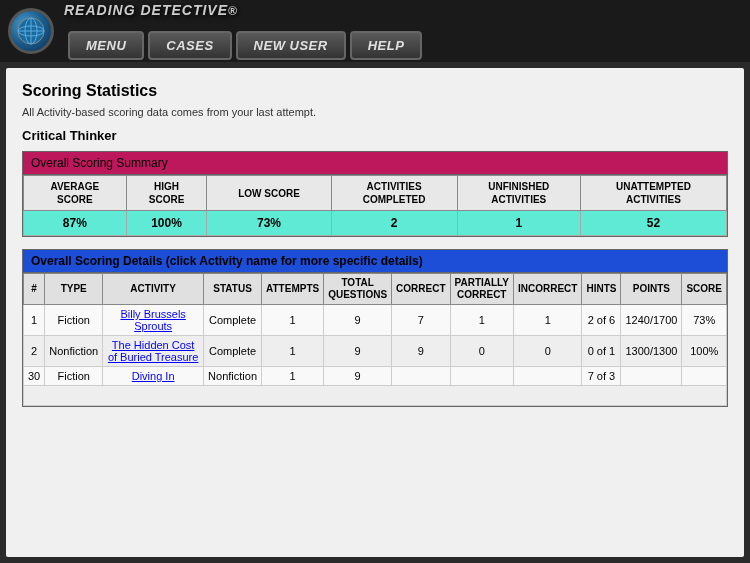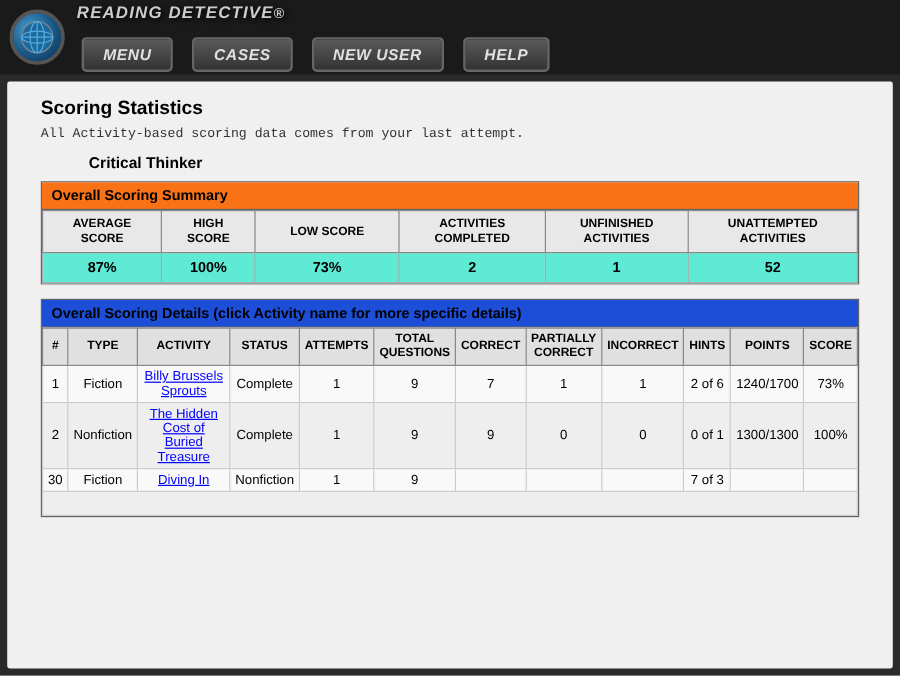--- a/index.html
+++ b/index.html
@@ -35,71 +35,69 @@
       color: #fff;
       font-size: 22px;
       font-weight: 900;
       font-style: italic;
       letter-spacing: 1px;
       text-shadow: 2px 2px 4px #000;
     }
     .logo-title span { color: #ccc; font-size: 14px; vertical-align: super; }
     .nav-buttons {
       display: flex;
-      gap: 16px;
+      gap: 4px;
       margin-left: 4px;
     }
     .nav-btn {
       background: linear-gradient(to bottom, #5a5a5a, #333);
       color: #e0e0e0;
       border: 2px solid #666;
       border-radius: 4px;
       padding: 5px 16px;
       font-size: 13px;
       font-weight: 900;
       cursor: pointer;
       font-style: italic;
       letter-spacing: 0.5px;
     }
     .content {
       background: #f0f0f0;
       margin: 6px;
-      padding: 14px 28px;
+      padding: 14px 16px;
       height: calc(563px - 62px - 12px);
       overflow-y: auto;
       border-radius: 2px;
     }
     .page-title {
       font-size: 16px;
       font-weight: bold;
       color: #000;
       margin-bottom: 6px;
     }
     .subtitle {
       font-size: 11px;
       color: #333;
       margin-bottom: 10px;
-      font-family: Liberation Mono, monospace;
     }
     .section-title {
       font-size: 13px;
       font-weight: bold;
       color: #000;
       margin-bottom: 8px;
-      margin-left: 40px;
     }
     
     .summary-table-wrapper {
       border: 1px solid #666;
       margin-bottom: 12px;
     }
     .summary-table-title {
-      background: #f97316;
+      background: #be185d;
       padding: 4px 8px;
-      font-weight: bold;
+      font-weight: normal;
       font-size: 12px;
       border-bottom: 1px solid #666;
     }
     .summary-table {
       width: 100%;
       border-collapse: collapse;
       background: #fff;
     }
     .summary-table th {
       background: #e8e8e8;

